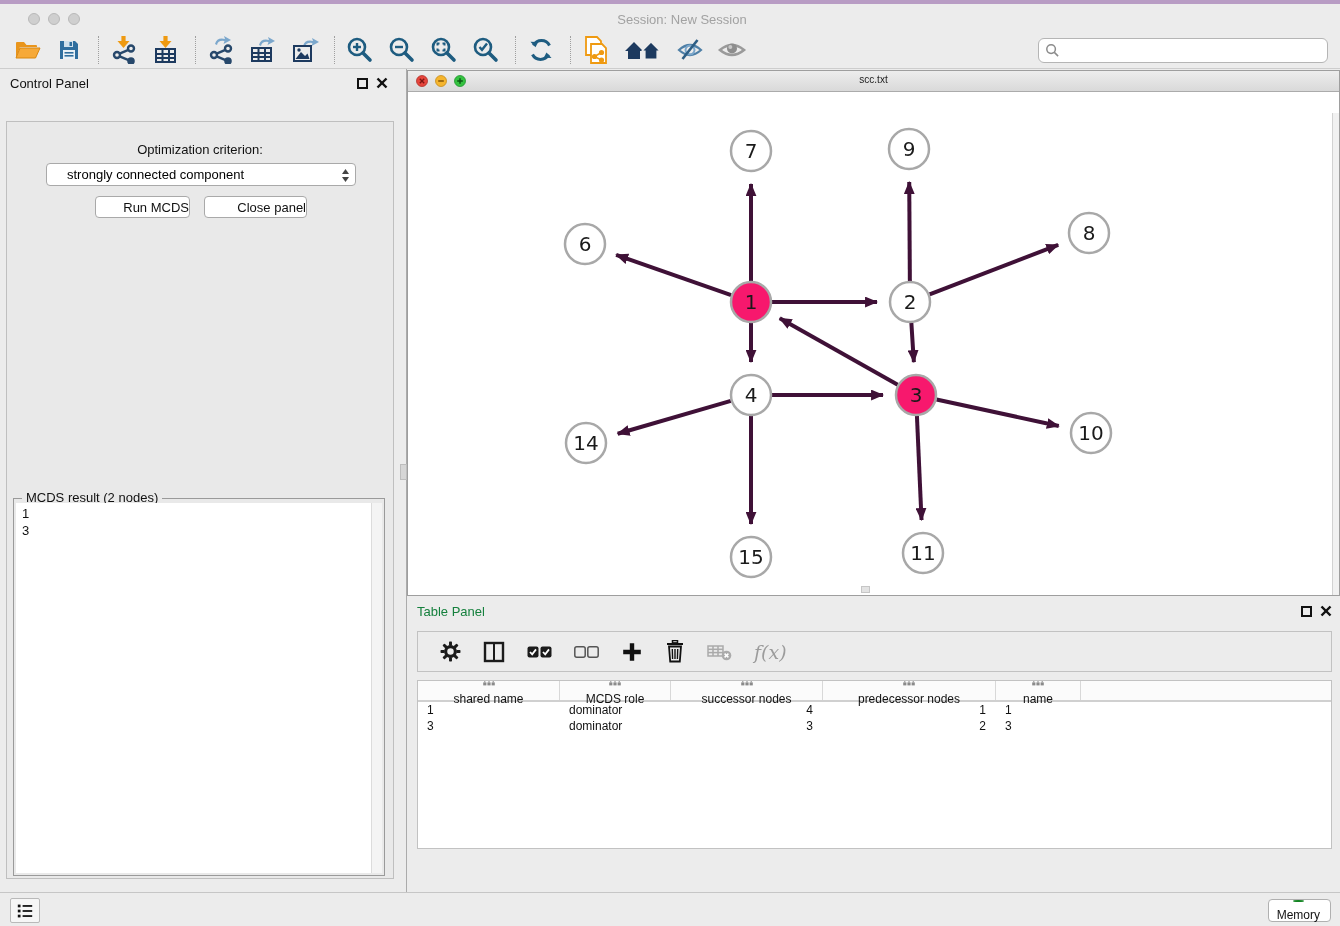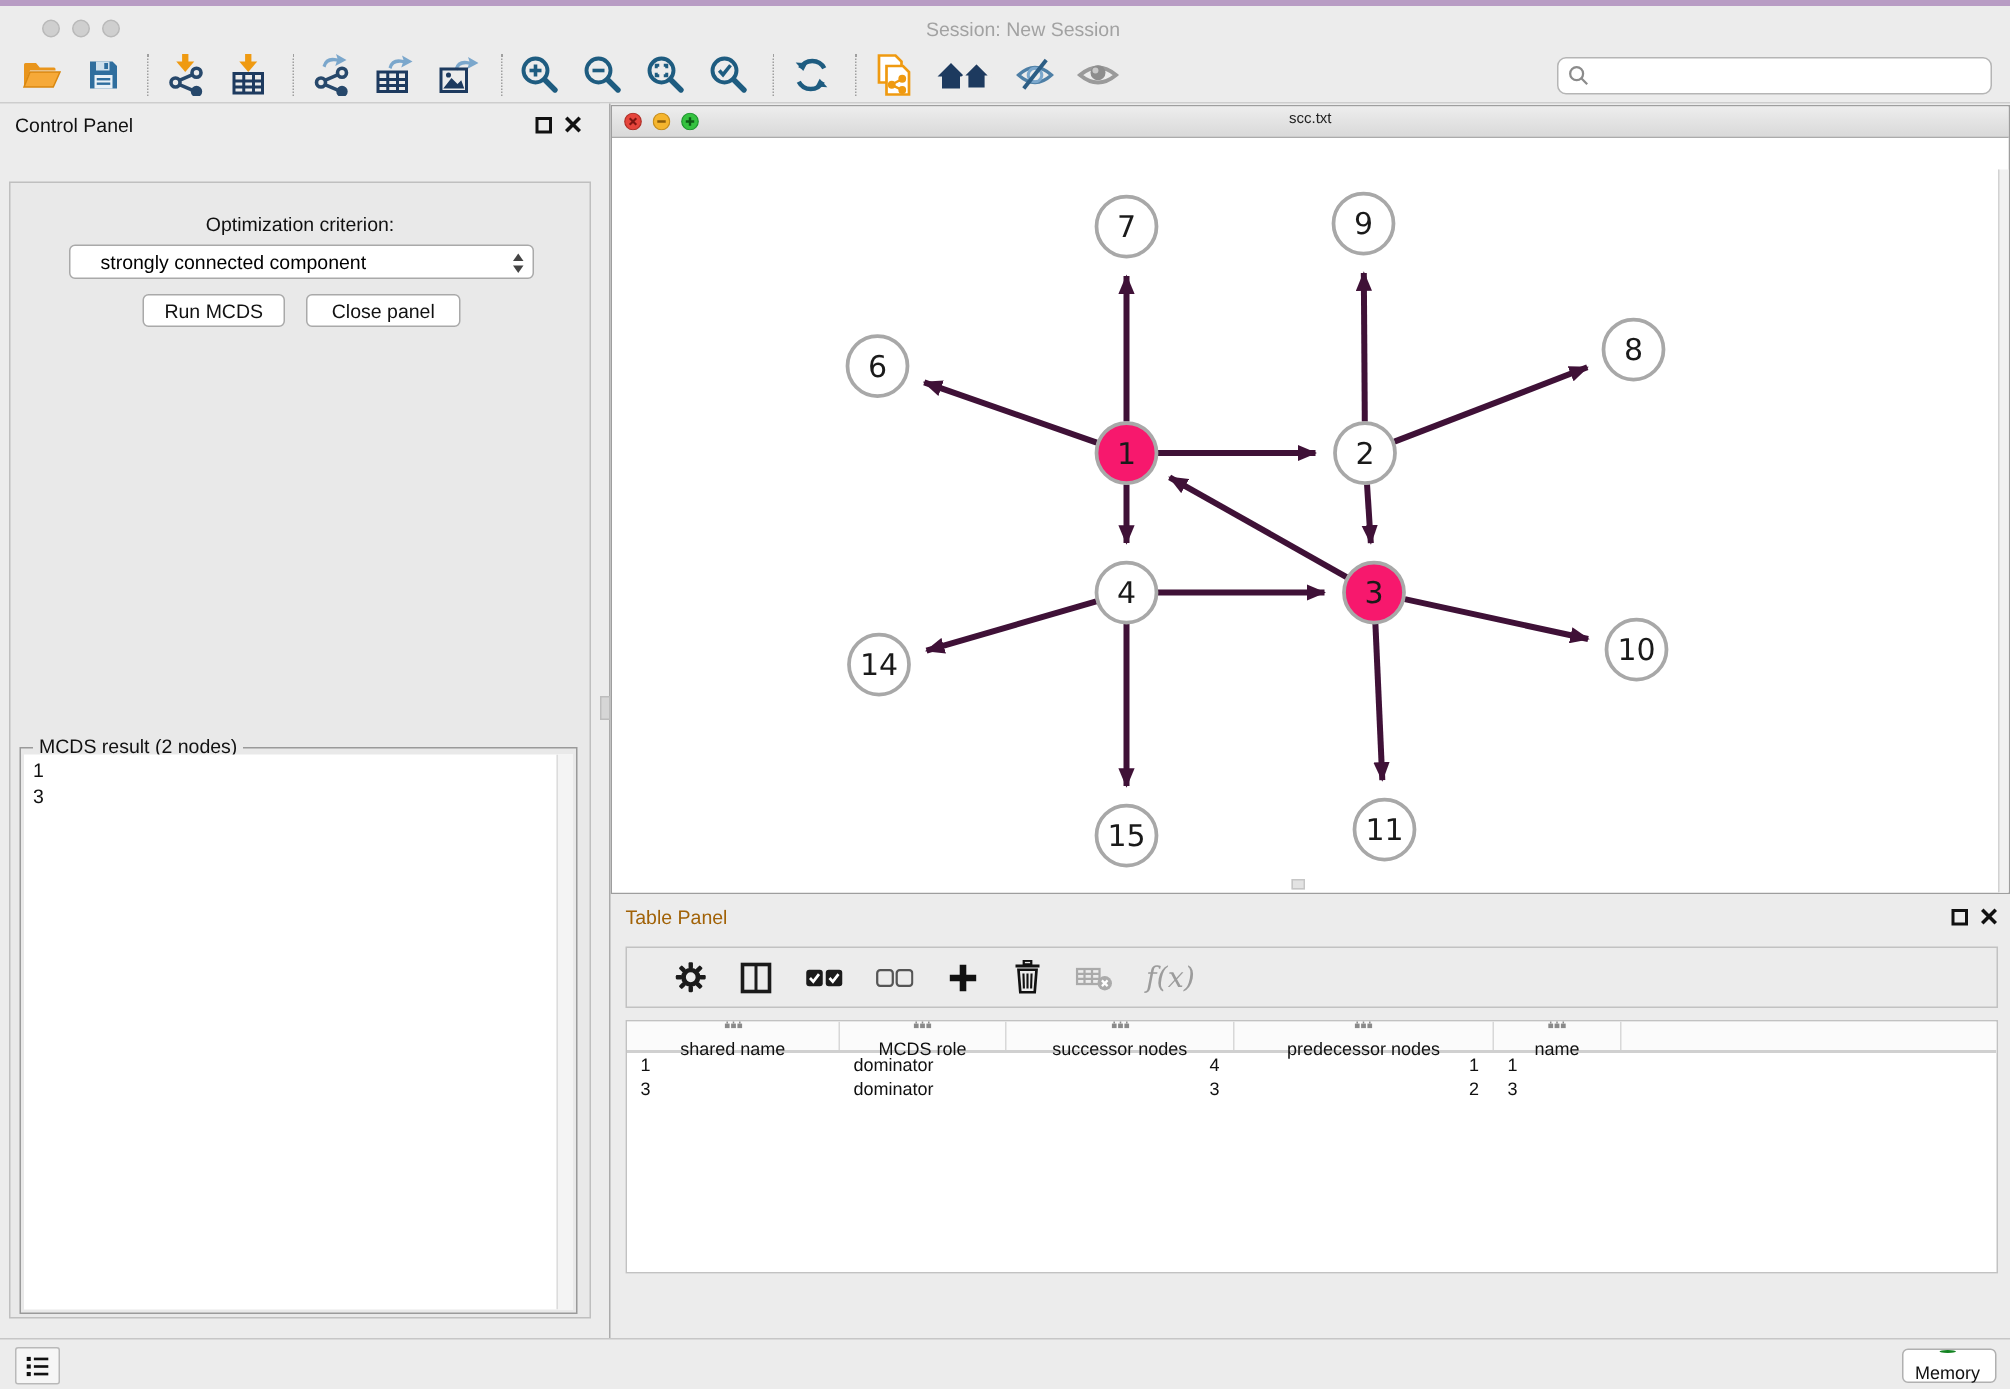--- a/index.html
+++ b/index.html
@@ -36,21 +36,21 @@
   .tab:last-child { border-radius:0 4px 4px 0; }
   .tab.active { background:#e6e6e6; color:#b9b9b9; border-color:#aeaeae; border-left-width:1px; border-radius:5px; }
   .cp-body { position:absolute; left:6px; top:117px; width:388px; height:758px; background:#e9e9e9;
              border:1px solid #bfbfbf; }
   .opt-label { position:absolute; left:0; width:100%; top:20px; text-align:center; font-size:13px; color:#111; }
   .criterion { position:absolute; left:39px; top:41px; width:310px; height:23px; background:#fff;
                border:1px solid #a9a9a9; border-radius:4px; font-size:13px; display:flex; align-items:center;
                padding-left:20px; }
   .criterion .stepper { position:absolute; right:5px; top:4px; }
   .btn { position:absolute; height:22px; background:#fff; border:1px solid #a9a9a9; border-radius:4px;
-         font-size:13px; display:flex; align-items:center; justify-content:center; color:#111; }
+         font-size:13px; display:flex; align-items:center; justify-content:flex-end; color:#111; }
   .groupbox { position:absolute; left:6px; top:376px; width:372px; height:378px; border:1px solid #9a9a9a; }
   .groupbox-label { position:absolute; left:8px; top:-9px; background:#e9e9e9; padding:0 4px; font-size:13px; color:#111; }
   .result-area { position:absolute; left:2px; top:4px; right:2px; bottom:2px; background:#fff; overflow:hidden; }
   .result-text { position:absolute; left:6px; top:2px; font-size:13px; color:#111; white-space:pre-line; line-height:17px; }
   .result-scroll { position:absolute; right:0; top:0; bottom:0; width:11px; background:#f4f4f4; border-left:1px solid #dcdcdc; }
 
   .v-splitter { position:absolute; left:400px; top:65px; width:7px; height:825px; background:#ececec;
                 border-right:1px solid #ababab; }
   .v-splitter .grip { position:absolute; top:395px; left:0px; width:7px; height:16px; background:#d6d6d6; border:1px solid #bdbdbd; }
 
@@ -60,23 +60,23 @@
   .netwin-titlebar { position:absolute; left:0; top:0; width:100%; height:21px;
                      background:linear-gradient(#ededed,#d9d9d9); border-bottom:1px solid #ababab; }
   .netwin-title { position:absolute; left:0; right:0; top:3px; text-align:center; font-size:10px; color:#222; }
   .lights { position:absolute; left:8px; top:4px; display:flex; gap:7px; }
   .netcanvas { position:absolute; left:0; top:21px; right:0; bottom:0; background:#fff; }
   .net-vscroll { position:absolute; right:0; top:21px; bottom:0; width:7px; background:#f1f1f1; border-left:1px solid #d2d2d2; }
   .net-hgrip { position:absolute; left:453px; bottom:2px; width:9px; height:7px; background:#e3e3e3; border:1px solid #c6c6c6; }
 
   
   .tp-header { position:absolute; left:407px; top:598px; width:933px; height:22px; }
-  .tp-title { position:absolute; left:10px; top:2px; font-size:13px; color:#a16207; }
+  .tp-title { position:absolute; left:10px; top:2px; font-size:13px; color:#15803d; }
   .tp-toolbar { position:absolute; left:417px; top:627px; width:915px; height:41px; border:1px solid #c2c2c2;
-                display:flex; align-items:center; padding-left:32px; gap:22px; }
+                display:flex; align-items:center; padding-left:22px; gap:22px; }
   .tp-table { position:absolute; left:417px; top:676px; width:915px; height:169px; background:#fff;
               border:1px solid #c2c2c2; overflow:hidden; }
   .thead { display:flex; height:21px; border-bottom:2px solid #d0d0d0; background:#fbfbfb; }
   .th { display:flex; align-items:center; justify-content:center; gap:6px; font-size:12px; color:#111;
         border-right:1px solid #d8d8d8; height:100%;flex-direction:column; }
   .th svg { flex:0 0 auto; }
   .trow { display:flex; height:16px; font-size:12px; color:#111; }
   .td { height:100%; line-height:16px; overflow:hidden; }
   .tp-tabs { left:687px; top:865px; }
   .fx { font-family:"DejaVu Serif", serif; font-style:italic; font-size:19px; color:#9c9c9c; }

